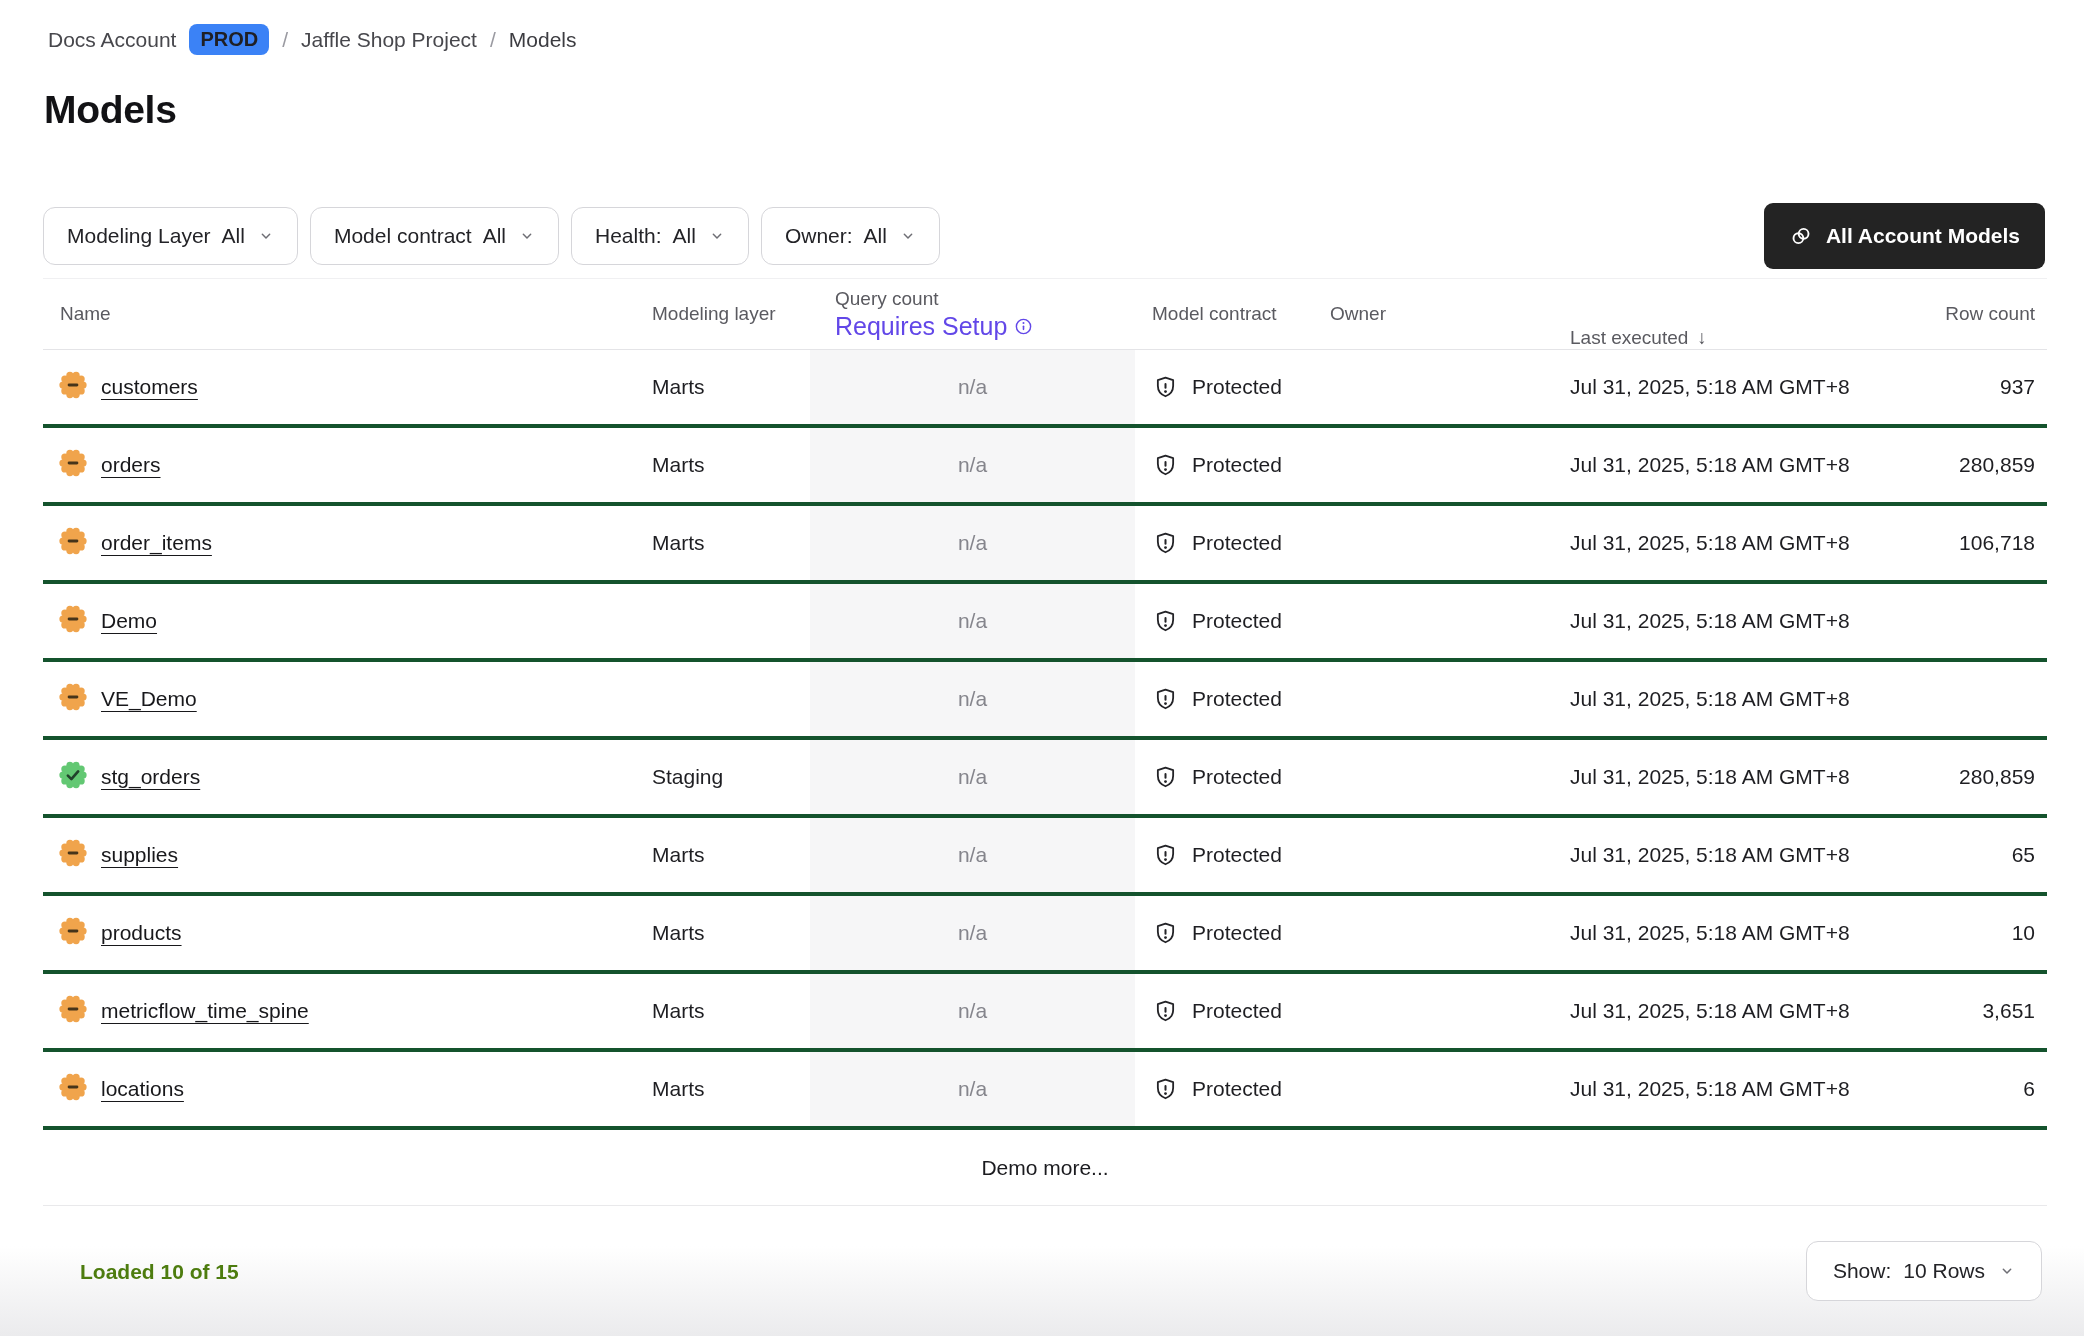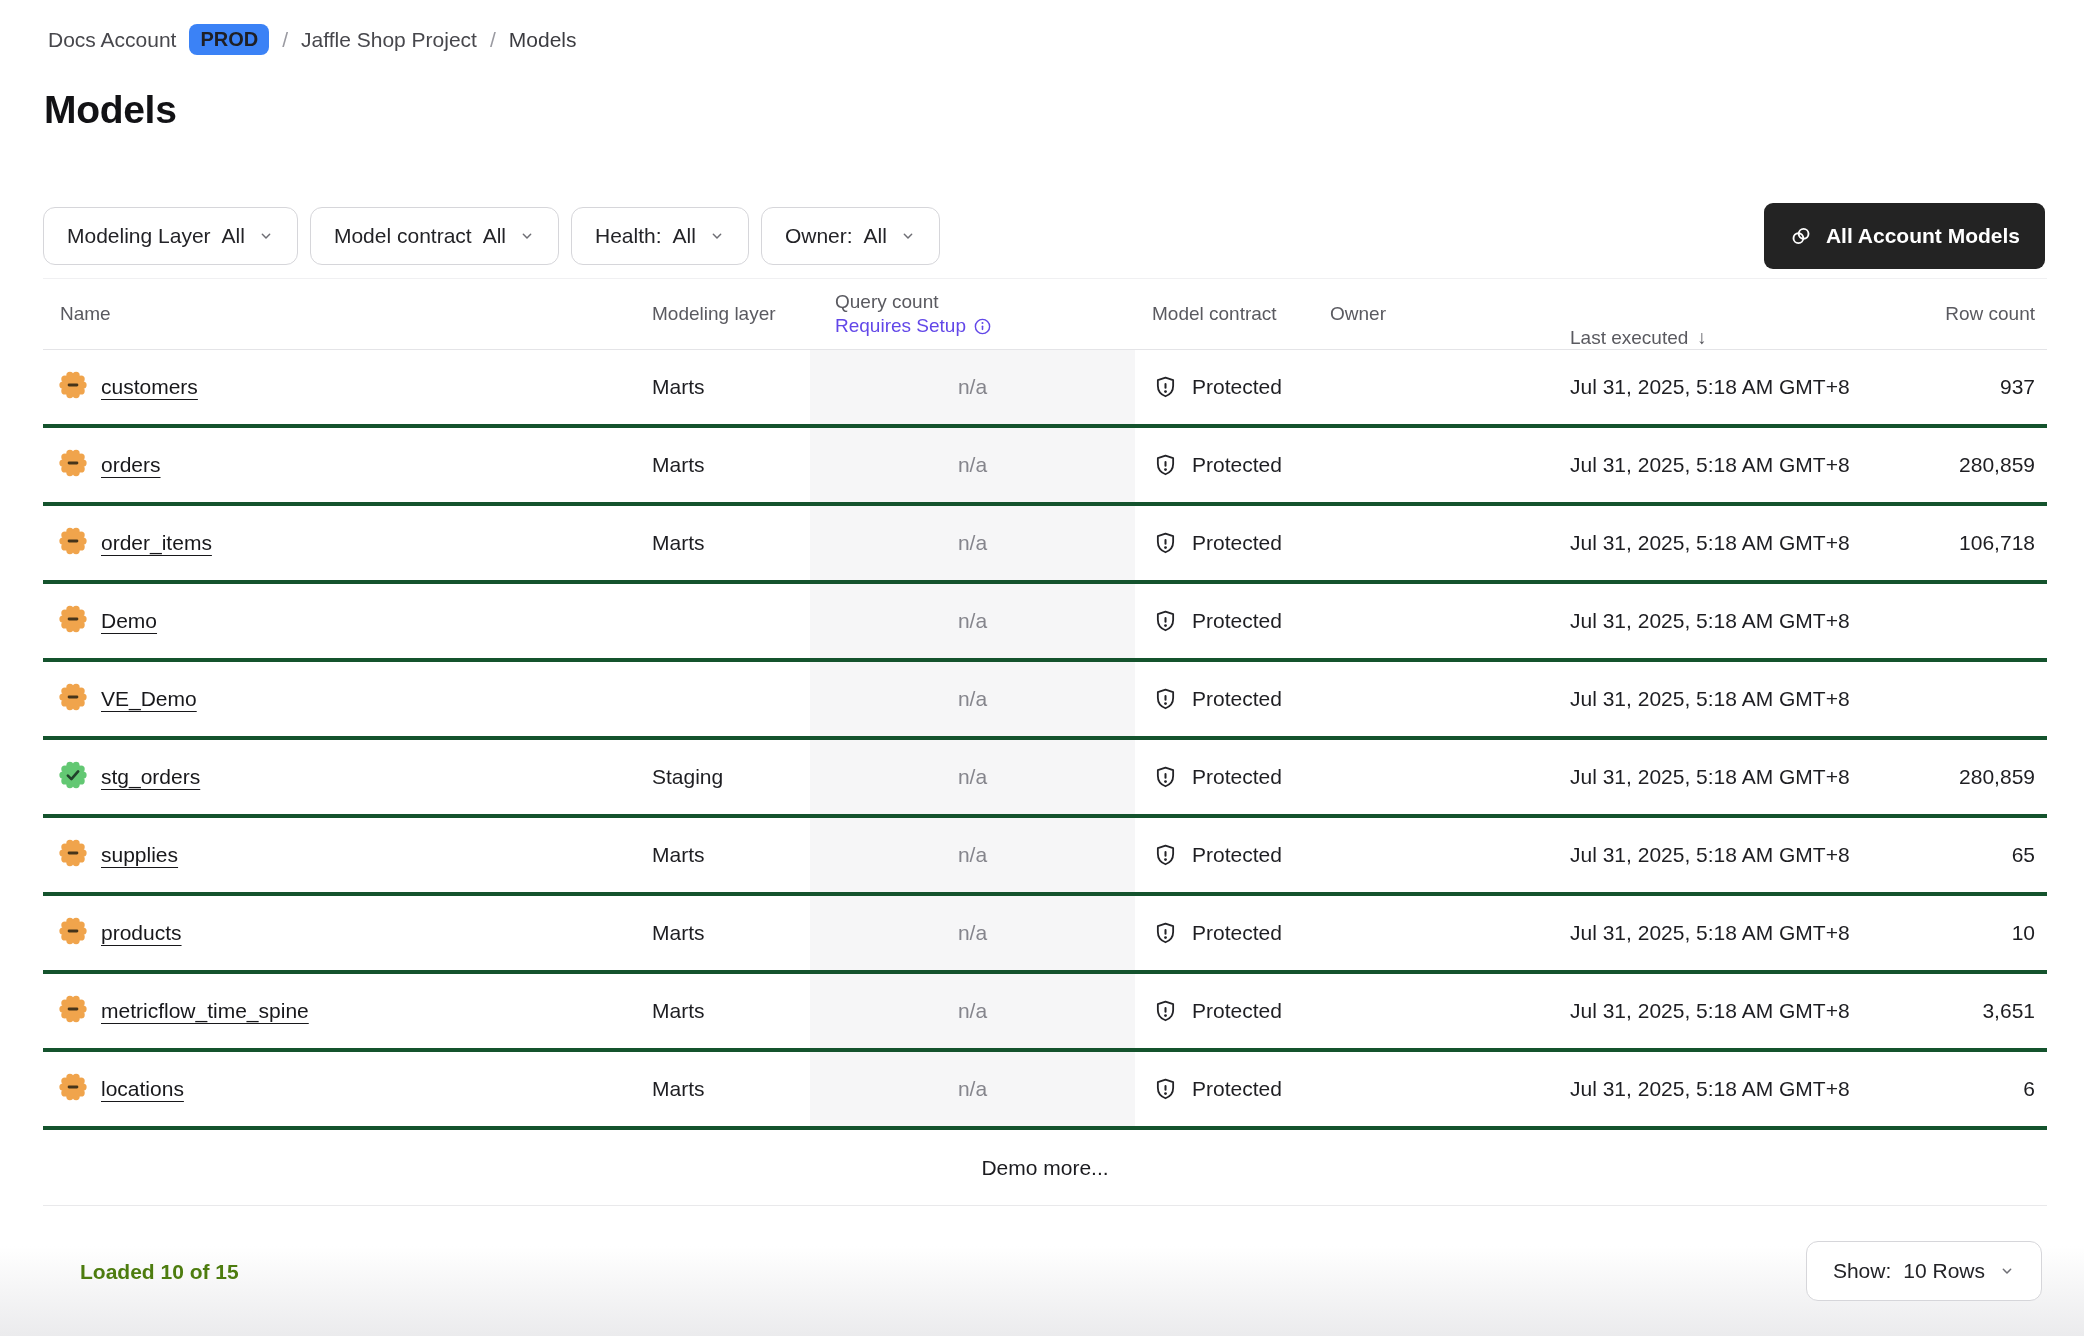--- a/index.html
+++ b/index.html
@@ -60,21 +60,21 @@
     align-items:center;
     min-height:66px;
     border-top:1px solid #f0f0f2;
     border-bottom:1px solid #e4e4e7;
     font-size:19px; color:#5a5a60;
   }
   .th-name { padding-left:17px; }
   .th-query { padding-left:25px; display:flex; flex-direction:column; gap:2px; }
   .requires-setup {
     display:inline-flex; align-items:center; gap:7px;
-    color:#6247e8; font-weight:500; cursor:pointer; font-size:19px;
+    color:#6247e8; font-weight:500; cursor:pointer; font-size:25px;
   }
   .info-ic { width:19px; height:19px; color:#6247e8; }
   .th-contract { padding-left:17px; }
   .th-lastexec { padding-left:50px; display:flex; align-items:center; gap:9px; cursor:pointer;margin-top:48px; }
   .sort-arrow { font-size:19px; color:#55555b; }
   .th-rowcount { text-align:right; padding-right:12px; }
   .tr {
     display:grid;
     grid-template-columns:609px 158px 325px 195px 190px 340px 187px;
     align-items:stretch;

